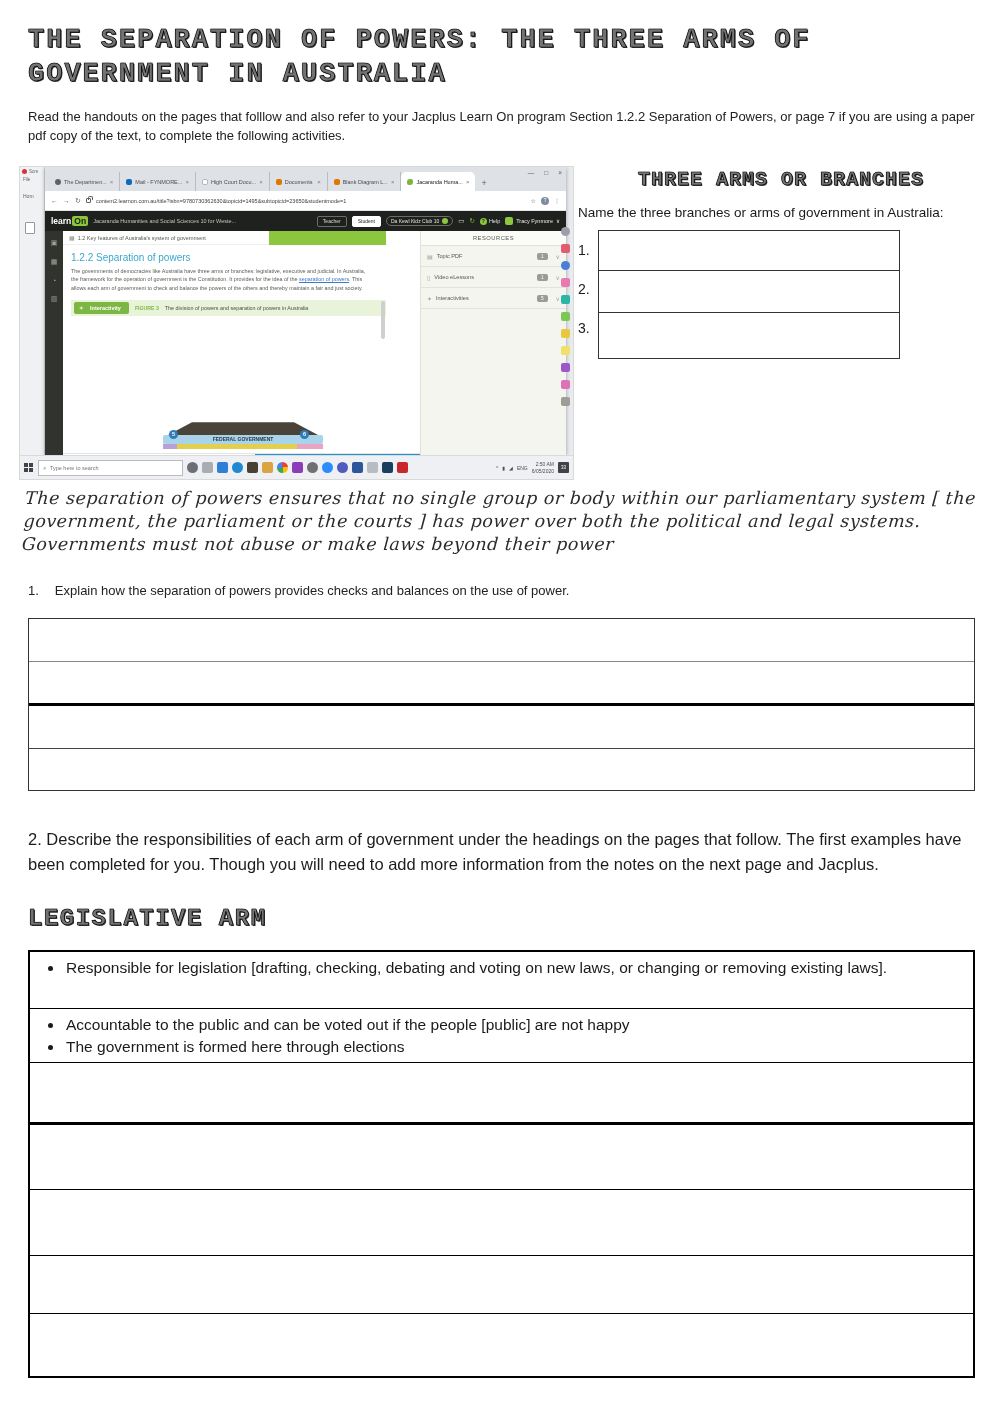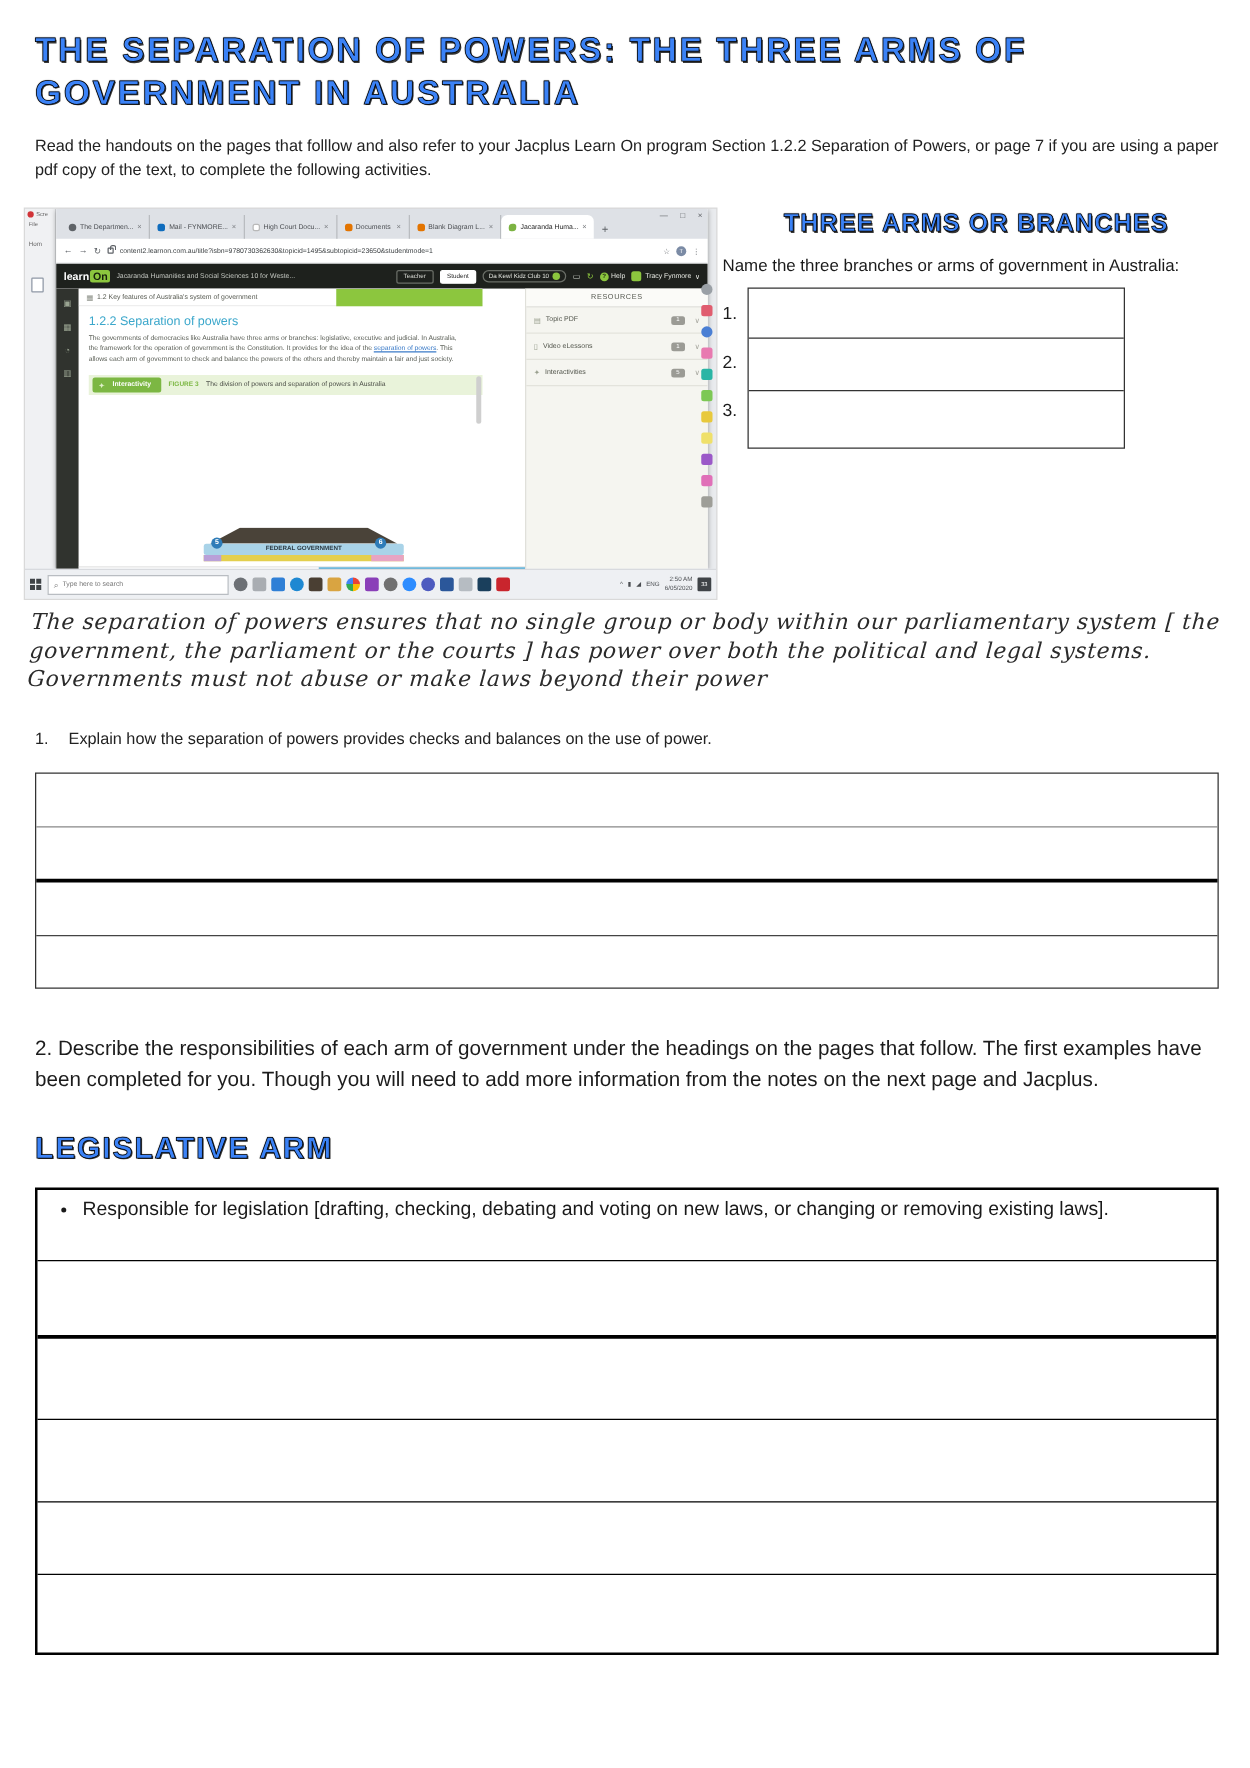--- a/index.html
+++ b/index.html
@@ -2,22 +2,22 @@
 <html><head>
 <meta charset="utf-8">
 <style>
   * { margin:0; padding:0; box-sizing:border-box; }
   html,body { background:#fff; }
   body { width:1000px; height:1414px; position:relative; font-family:"Liberation Sans",sans-serif; color:#1a1a1a; }
   .abs { position:absolute; }
 
   
   .stencil {
-    font-family:Liberation Sans, sans-serif; font-weight:bold; text-transform:uppercase;
-    color:#3b82f6; letter-spacing:2px;
+    font-family:Liberation Mono, monospace; font-weight:bold; text-transform:uppercase;
+    color:#737373; letter-spacing:2px;
     text-shadow:0 0 1px #000, 1px 1px 0 #3a3a3a;
     -webkit-text-stroke:0.6px #000;
   }
   .ws-title { left:28px; top:24px; width:948px; font-size:27px; line-height:1.25; }
   .ws-intro { left:28px; top:108px; width:948px; font-size:13px; line-height:1.45; color:#222; }
   .handwritten {
     left:26px; top:487px; width:956px;
     font-family:"DejaVu Serif",serif; font-style:italic; font-size:17.5px; line-height:1.32;
     color:#2b2b2b; letter-spacing:0.5px; transform:skewX(-4deg); transform-origin:left top;
   }
@@ -403,18 +403,24 @@
 
 <p class="abs q2">2. Describe the responsibilities of each arm of government under the headings on the pages that follow. The first examples have been completed for you. Though you will need to add more information from the notes on the next page and Jacplus.</p>
 <div class="abs stencil leg-head">Legislative arm</div>
 
 <div class="abs table-b">
   <div class="row e57">
     <ul>
         <li>Responsible for legislation [drafting, checking, debating and voting on new laws, or changing or removing existing laws].</li>
       </ul>
   </div>
+  <div class="row e54">
+    <ul>
+      <li>Accountable to the public and can be voted out if the people [public] are not happy</li>
+      <li>The government is formed here through elections</li>
+    </ul>
+  </div>
   <div class="row thick e62"></div>
   <div class="row e65"></div>
   <div class="row e66"></div>
   <div class="row e58"></div>
   <div class="row e62"></div>
 </div>
 
 </body></html>

